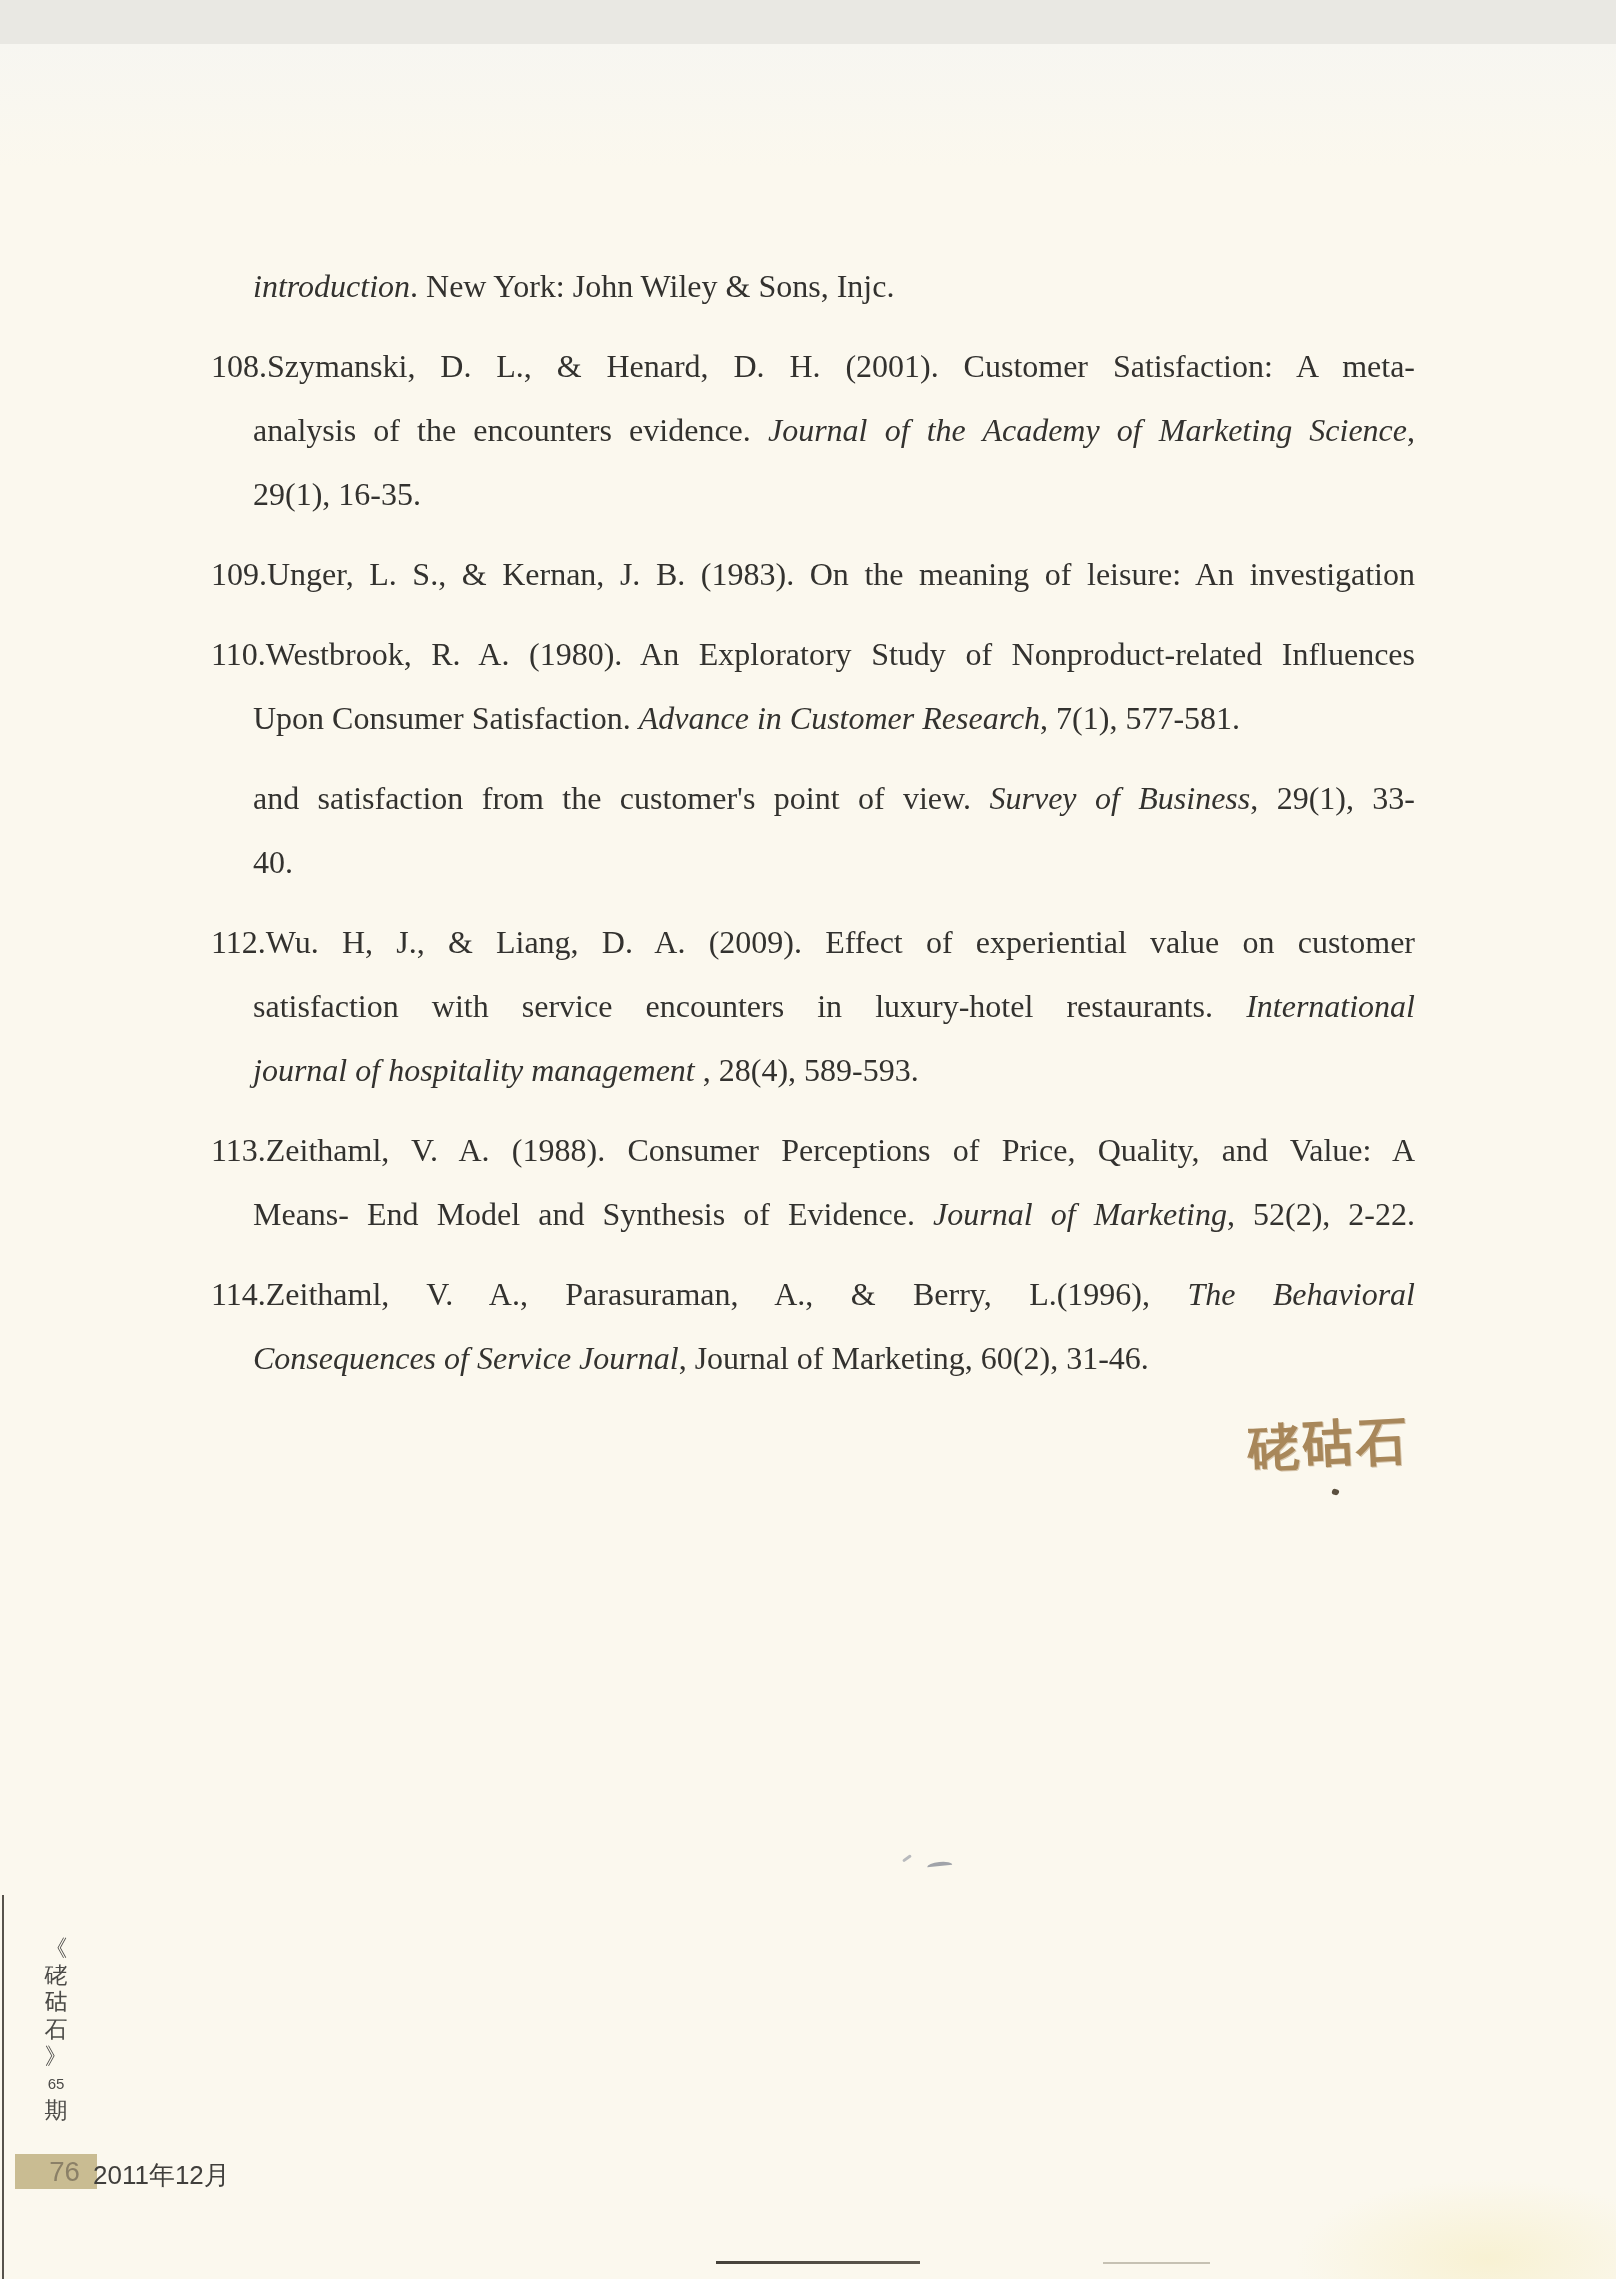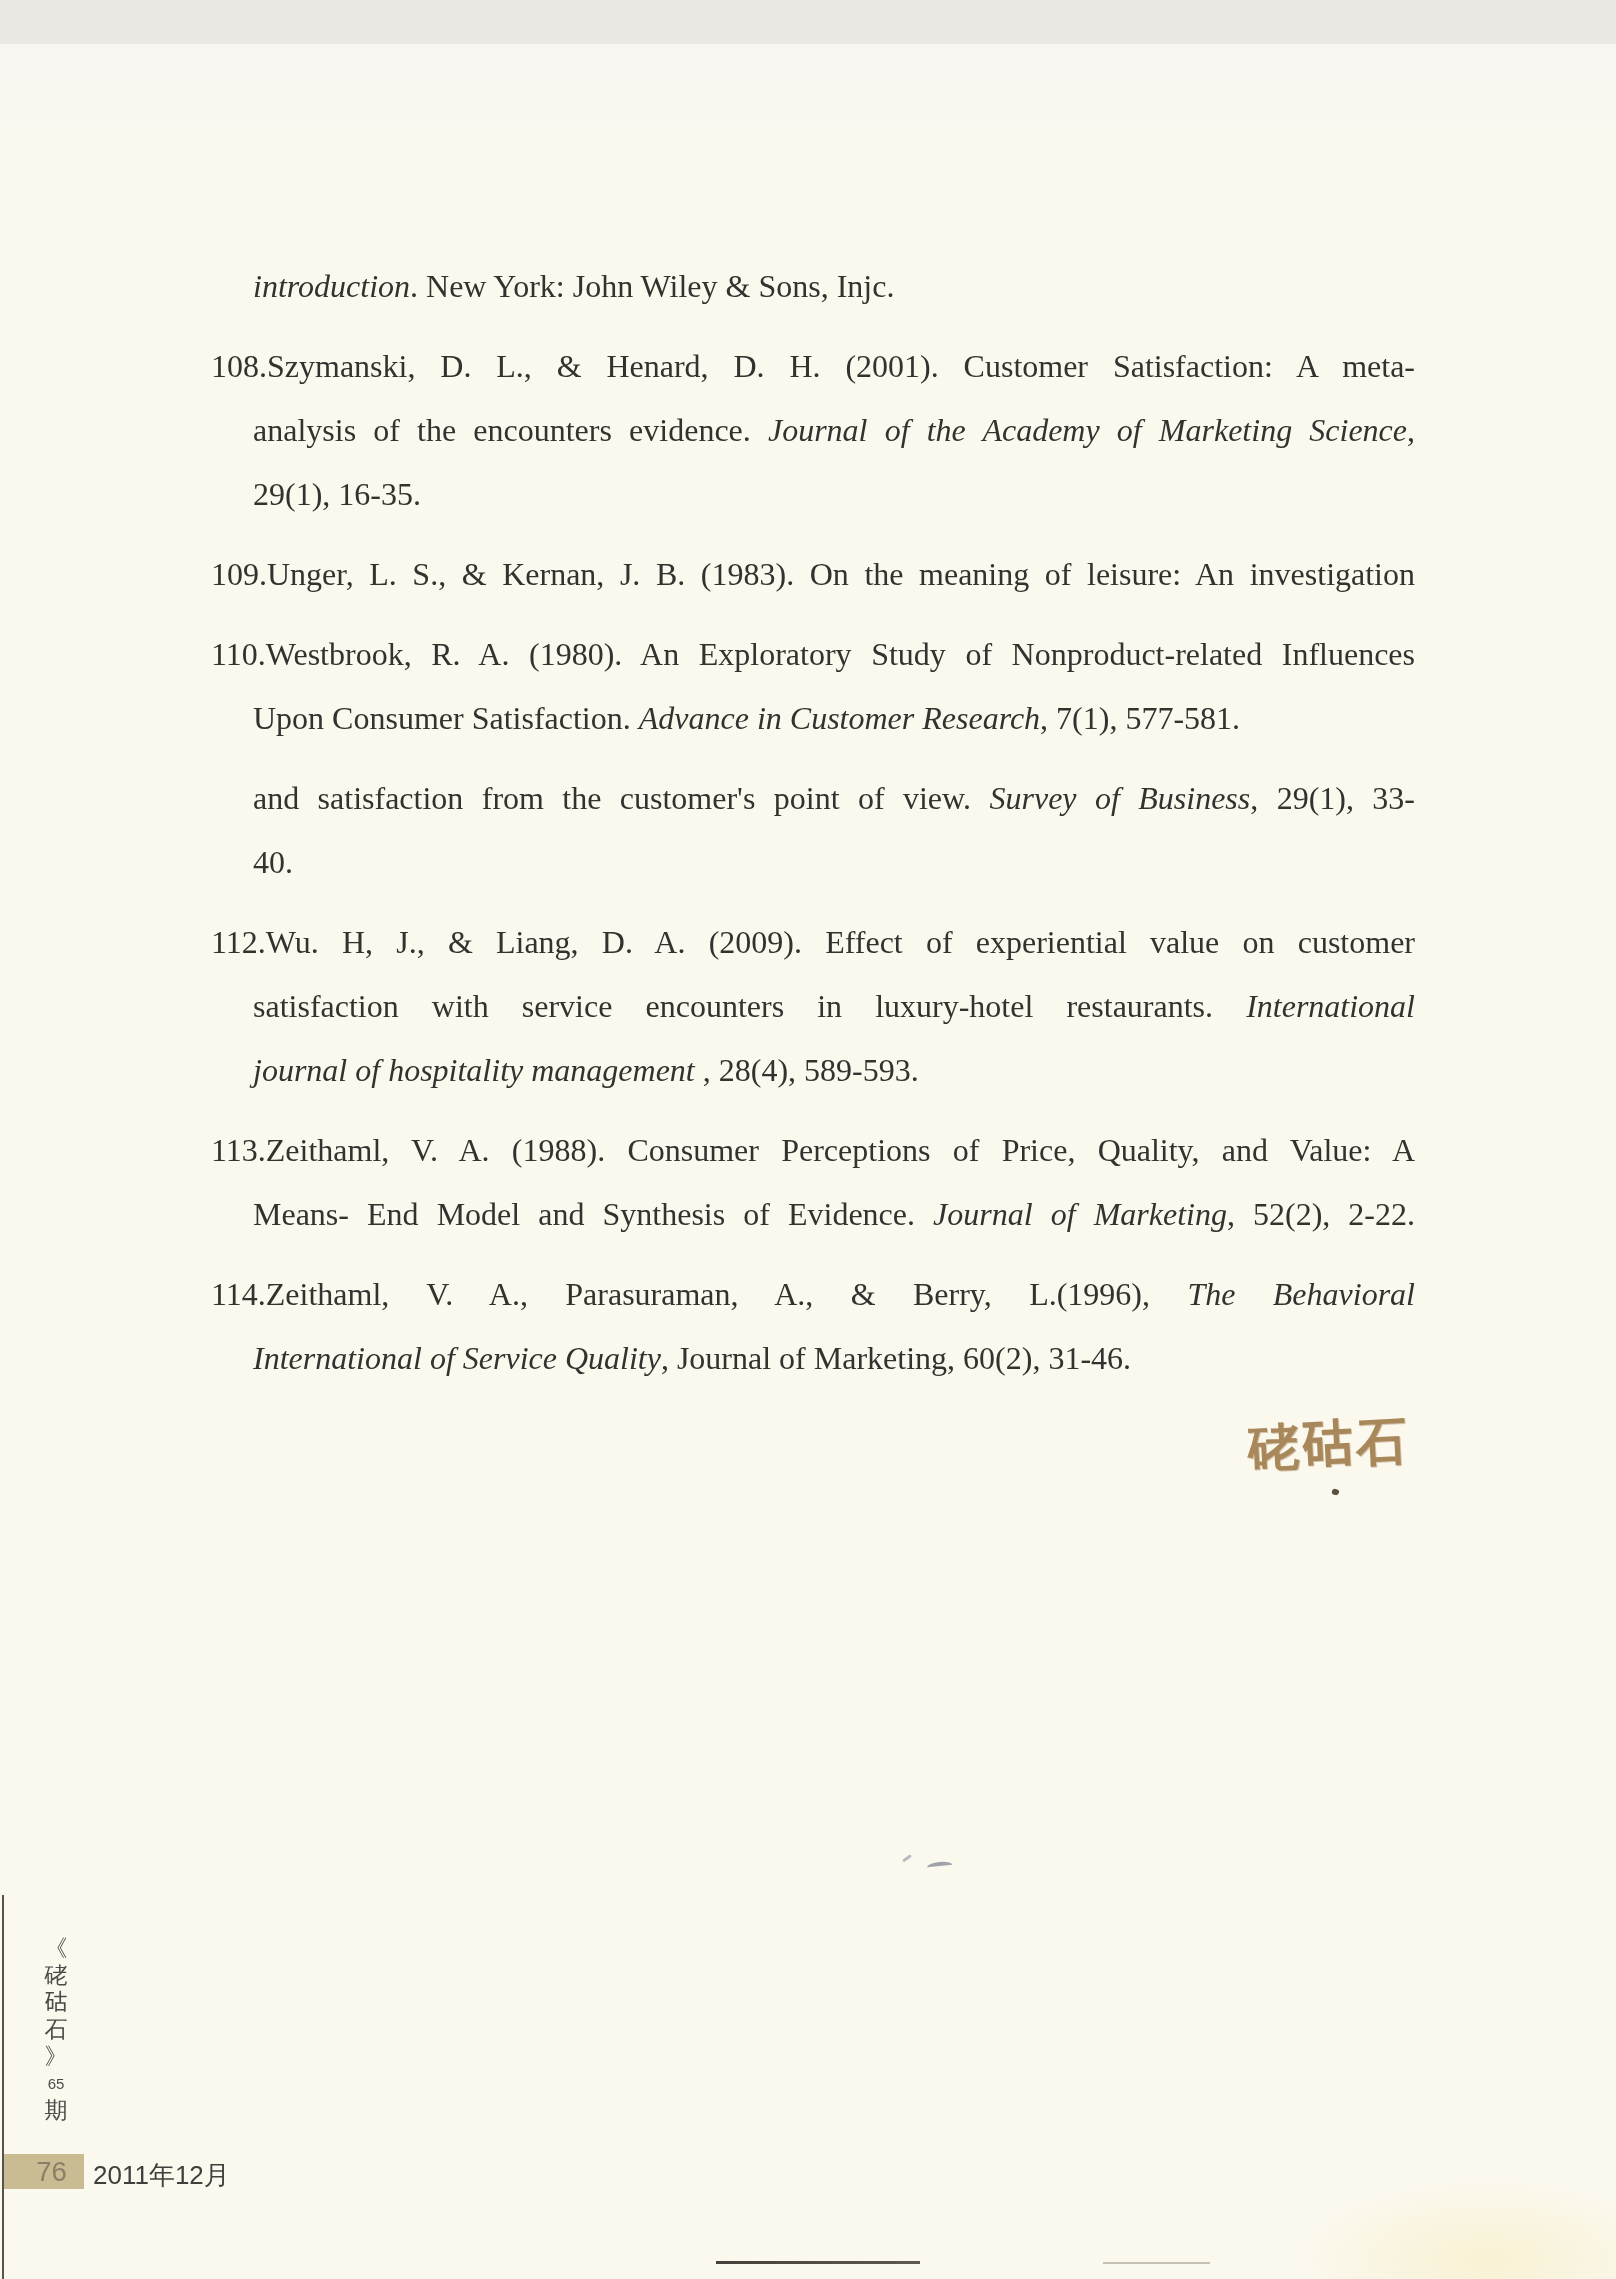--- a/index.html
+++ b/index.html
@@ -42,21 +42,21 @@
   }
   
   .vtext {
     position:absolute; left:40px; top:1935px; width:32px;
     color:#4c4b48; text-align:center;
     font-family:"Liberation Sans", sans-serif; font-size:23px;
   }
   .vchar { height:27px; line-height:27px; }
   .vchar.num { font-size:15px; letter-spacing:0; }
   .page-badge {
-    position:absolute; left:2px; top:2154px; width:82px; height:35px;
+    position:absolute; left:15px; top:2154px; width:82px; height:35px;
     background:#c9bc92; display:flex; align-items:center; justify-content:center;
   }
   .page-badge span {
     color:#8b8067; font-family:"Liberation Sans", sans-serif;
     font-size:27.6px; padding-left:17px;
   }
   .footer-date {
     position:absolute; left:93px; top:2158px;
     color:#403f3c; font-family:"Liberation Sans", sans-serif; font-size:26px;
   }
@@ -118,21 +118,21 @@
       <div class="line justify"><span>112.Wu. H, J., &amp; Liang, D. A. (2009). Effect of experiential value on customer</span></div>
       <div class="line justify cont"><span>satisfaction with service encounters in luxury-hotel restaurants. </span><span class="it">International</span></div>
       <div class="line cont"><span class="it">journal of hospitality management</span><span> , 28(4), 589-593.</span></div>
     </div>
     <div class="ref">
       <div class="line justify"><span>113.Zeithaml, V. A. (1988). Consumer Perceptions of Price, Quality, and Value: A</span></div>
       <div class="line justify cont"><span>Means- End Model and Synthesis of Evidence. </span><span class="it">Journal of Marketing</span><span>, 52(2), 2-22.</span></div>
     </div>
     <div class="ref">
       <div class="line justify"><span>114.Zeithaml, V. A., Parasuraman, A., &amp; Berry, L.(1996), </span><span class="it">The Behavioral</span></div>
-      <div class="line cont"><span class="it">International of Service Quality</span><span>, Journal of Marketing, 60(2), 31-46.</span></div>
+      <div class="line cont"><span class="it">Consequences of Service Journal</span><span>, Journal of Marketing, 60(2), 31-46.</span></div>
     </div>
   </div>
 
 <div class="stamp">硓𥑮石</div>
 <div class="stamp-dot"></div>
 
 <div class="pencil-a"></div>
 <div class="pencil-b"></div>
 
 <div class="vtext" id="vtext">

